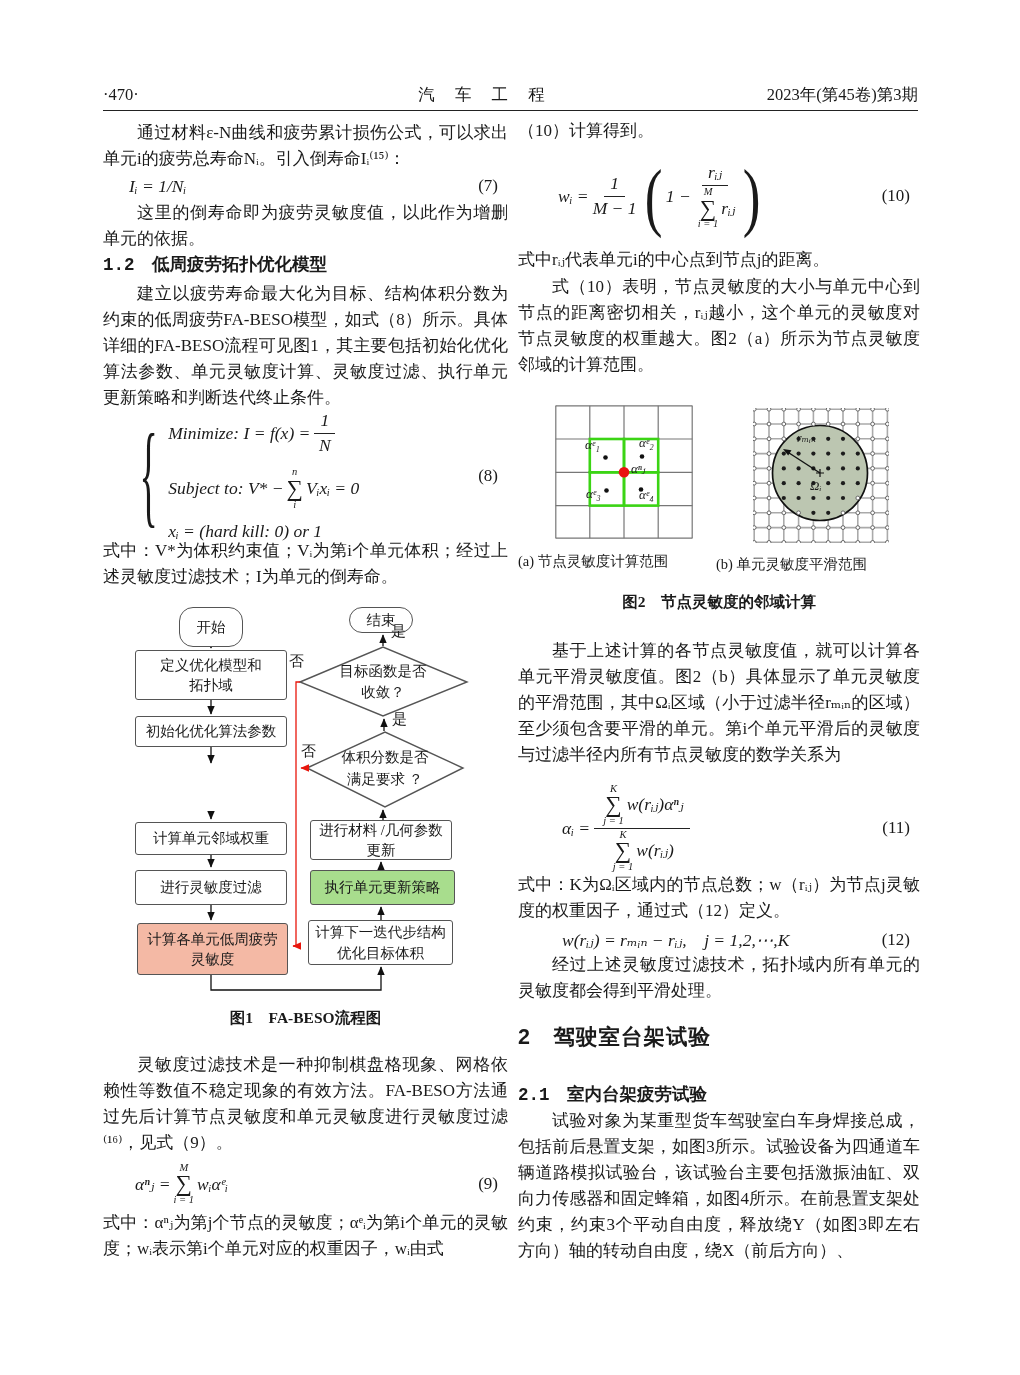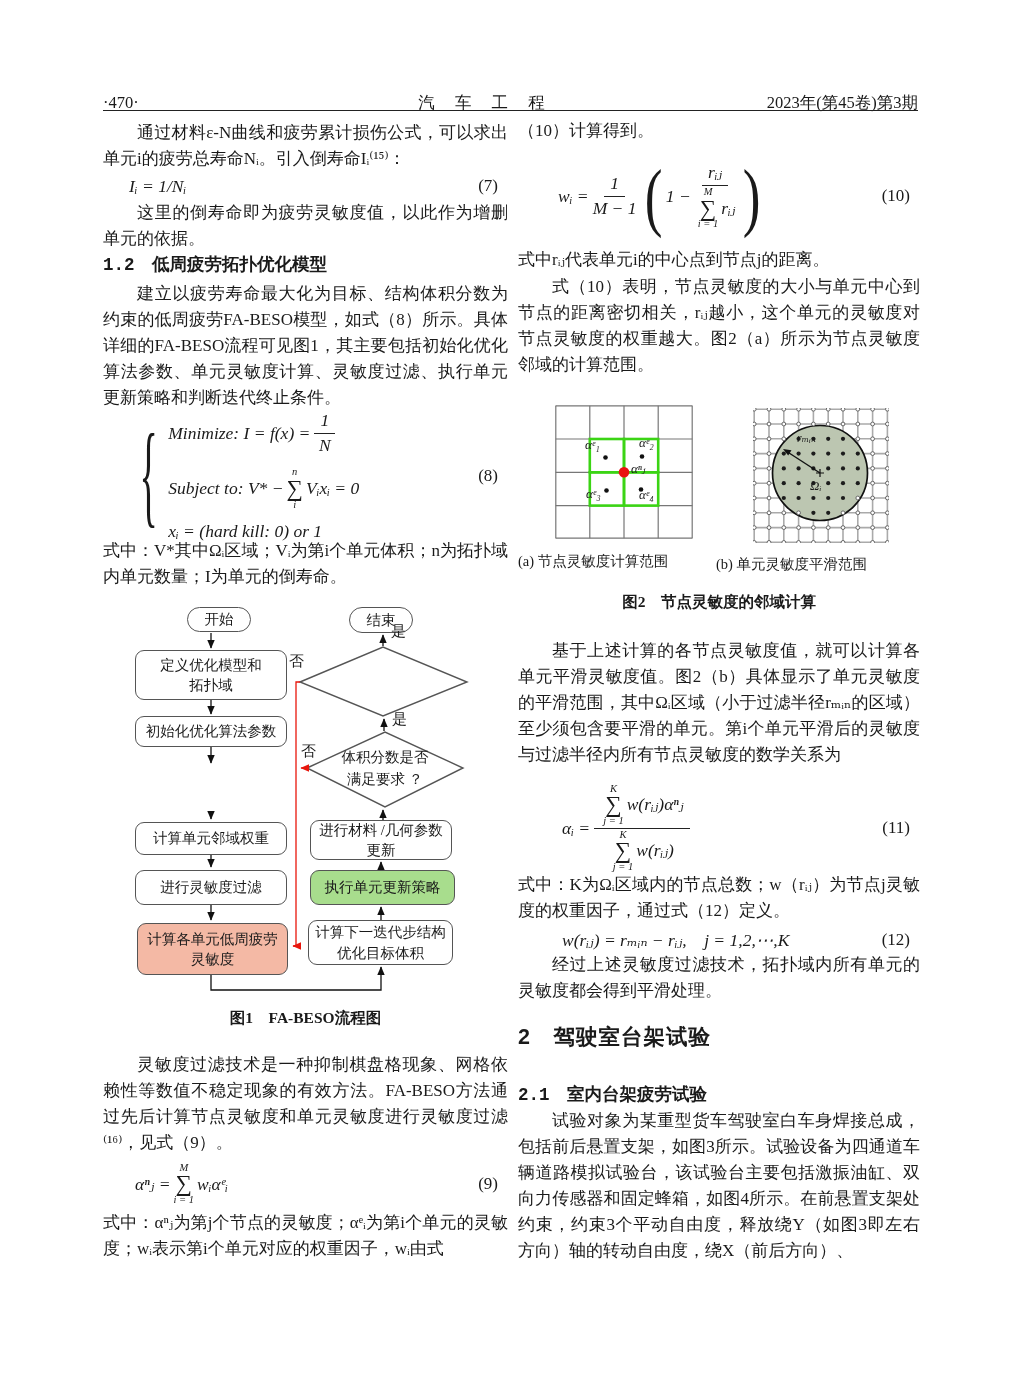--- a/index.html
+++ b/index.html
@@ -7,41 +7,41 @@
        font-family:"Liberation Serif","DejaVu Serif",serif;color:#1a1a1a;}
   .blk{position:absolute;margin:0;}
   .L{left:103px;width:405px;}
   .R{left:518px;width:402px;}
   .para{font-size:17px;line-height:26px;text-align:justify;}
   .ind{text-indent:2em;}
   .h-sub{font-family:Liberation Mono, monospace;font-weight:700;font-size:17.5px;}
   .h-main{font-family:"Liberation Sans","DejaVu Sans",sans-serif;font-weight:600;font-size:21.5px;letter-spacing:1px;}
   .hdr{position:absolute;left:103px;top:84px;width:815px;display:flex;font-size:16.5px;align-items:baseline;}
   .hdr .hl{width:180px;}
-  .hdr .hc{flex:1;text-align:center;letter-spacing:8px;margin-top:8px;}
+  .hdr .hc{flex:1;text-align:center;letter-spacing:8px;}
   .hdr .hr{width:230px;text-align:right;}
   .hrule{position:absolute;left:103px;top:110px;width:815px;border-top:1.7px solid #222;height:0;}
   
   .eq{display:flex;align-items:center;font-size:17.5px;font-style:italic;}
   .eq .eqnum{margin-left:auto;margin-right:10px;font-style:normal;font-size:17px;}
   .frac{display:inline-flex;flex-direction:column;align-items:center;margin:0 4px;line-height:1.25;vertical-align:middle;}
   .fnum{padding:0 6px 1px;border-bottom:1.3px solid #222;text-align:center;}
   .fden{padding-top:1px;text-align:center;}
   .fl{display:inline-flex;align-items:center;}
   .bigop{display:inline-flex;flex-direction:column;align-items:center;line-height:1;margin:0 3px;}
   .bigop .lim{font-size:10.5px;font-style:italic;}
   .bigop .sig{font-size:23px;font-style:normal;line-height:0.95;}
   .paren{font-style:normal;font-size:76px;font-weight:300;line-height:0;transform:scaleX(0.7);}
   .brace{font-style:normal;font-size:40px;line-height:1;display:inline-block;transform:scaleY(2.85) scaleX(0.95);margin:0 10px 0 2px;}
   .eq8rows{display:flex;flex-direction:column;gap:11px;}
   .erow{display:flex;align-items:center;}
   
   .flow{position:absolute;left:103px;top:600px;width:405px;height:408px;}
   .flow svg.wires{position:absolute;left:0;top:0;}
-  .fnode{position:absolute;box-sizing:border-box;border:1.4px solid #555;border-radius:9px;background:#fff;
+  .fnode{position:absolute;box-sizing:border-box;border:1.4px solid #555;border-radius:3px;background:#fff;
          display:flex;align-items:center;justify-content:center;text-align:center;
          font-size:14.5px;line-height:1.4;white-space:pre-line;padding:2px;}
   .stadium{border-radius:14px;}
   .pink{background:#f4b9a5;}
   .green{background:#a8dd8d;}
   .dlabel{position:absolute;display:flex;align-items:center;justify-content:center;text-align:center;
           font-size:14.5px;line-height:1.45;white-space:pre-line;pointer-events:none;}
   .branch{position:absolute;font-size:15px;}
   .figcap{text-align:center;font-weight:700;font-size:15.5px;font-family:Liberation Serif, serif;}
   
@@ -93,21 +93,21 @@
         </span>
       <span>Vᵢxᵢ = 0</span>
     </div>
     <div class="erow">
         <span>xᵢ = (hard kill: 0) or 1</span>
       </div>
   </div>
   <span class="eqnum">(8)</span>
 </div>
 
-<p class="blk L para" style="top:538px">式中：V*其中Ωᵢ区域；Vᵢ为第i个单元体积；n为拓扑域内单元数量；I为单元的倒寿命。</p>
+<p class="blk L para" style="top:538px">式中：V*为体积约束值；Vᵢ为第i个单元体积；经过上述灵敏度过滤技术；I为单元的倒寿命。</p>
 
 <div class="flow">
   <svg class="wires" width="405" height="408" viewBox="0 0 405 408">
     <defs>
       <marker id="ab" markerWidth="9" markerHeight="8" refX="6.5" refY="3" orient="auto">
           <path d="M0,0 L7,3 L0,6 Z" fill="#111"></path>
         </marker>
       <marker id="ar" markerWidth="9" markerHeight="8" refX="6.5" refY="3" orient="auto">
           <path d="M0,0 L7,3 L0,6 Z" fill="#e8160c"></path>
         </marker>
@@ -128,34 +128,36 @@
       <path d="M278,270 V262" marker-end="url(#ab)"></path>
       <path d="M280,220 V210" marker-end="url(#ab)"></path>
       <path d="M281,131 V119" marker-end="url(#ab)"></path>
       <path d="M280,46 V35" marker-end="url(#ab)"></path>
     </g>
     <g stroke="#e8160c" stroke-width="1.3" fill="none">
       <path d="M197,82 H193 V346 H190" marker-end="url(#ar)"></path>
       <path d="M204,168 H198" marker-end="url(#ar)"></path>
     </g>
   </svg>
-  <div class="fnode stadium" style="left:84px;top:7px;width:64px;height:25px">开始</div>
+  <div class="fnode stadium" style="left:76px;top:7px;width:64px;height:40px">开始</div>
   <div class="fnode stadium" style="left:246px;top:7px;width:64px;height:26px">结束</div>
   <div class="fnode" style="left:32px;top:50px;width:152px;height:50px">定义优化模型和
 拓扑域</div>
   <div class="fnode" style="left:32px;top:116px;width:152px;height:31px">初始化优化算法参数</div>
   <div class="fnode" style="left:32px;top:222px;width:152px;height:33px">计算单元邻域权重</div>
   <div class="fnode" style="left:32px;top:270px;width:152px;height:35px">进行灵敏度过滤</div>
   <div class="fnode pink" style="left:34px;top:323px;width:151px;height:52px">计算各单元低周疲劳
 灵敏度</div>
   <div class="fnode" style="left:207px;top:220px;width:142px;height:40px">进行材料 /几何参数
 更新</div>
   <div class="fnode green" style="left:207px;top:270px;width:145px;height:35px">执行单元更新策略</div>
   <div class="fnode" style="left:205px;top:320px;width:145px;height:45px">计算下一迭代步结构
 优化目标体积</div>
+  <div class="dlabel" style="left:205px;top:56px;width:150px;height:52px">目标函数是否
+收敛？</div>
   <div class="dlabel" style="left:212px;top:141px;width:140px;height:55px">体积分数是否
 满足要求 ？</div>
   <span class="branch" style="left:288px;top:22px">是</span>
   <span class="branch" style="left:186px;top:52px">否</span>
   <span class="branch" style="left:289px;top:110px">是</span>
   <span class="branch" style="left:198px;top:142px">否</span>
 </div>
 
 <p class="blk L figcap" style="top:1008px">图1　FA-BESO流程图</p>
 

